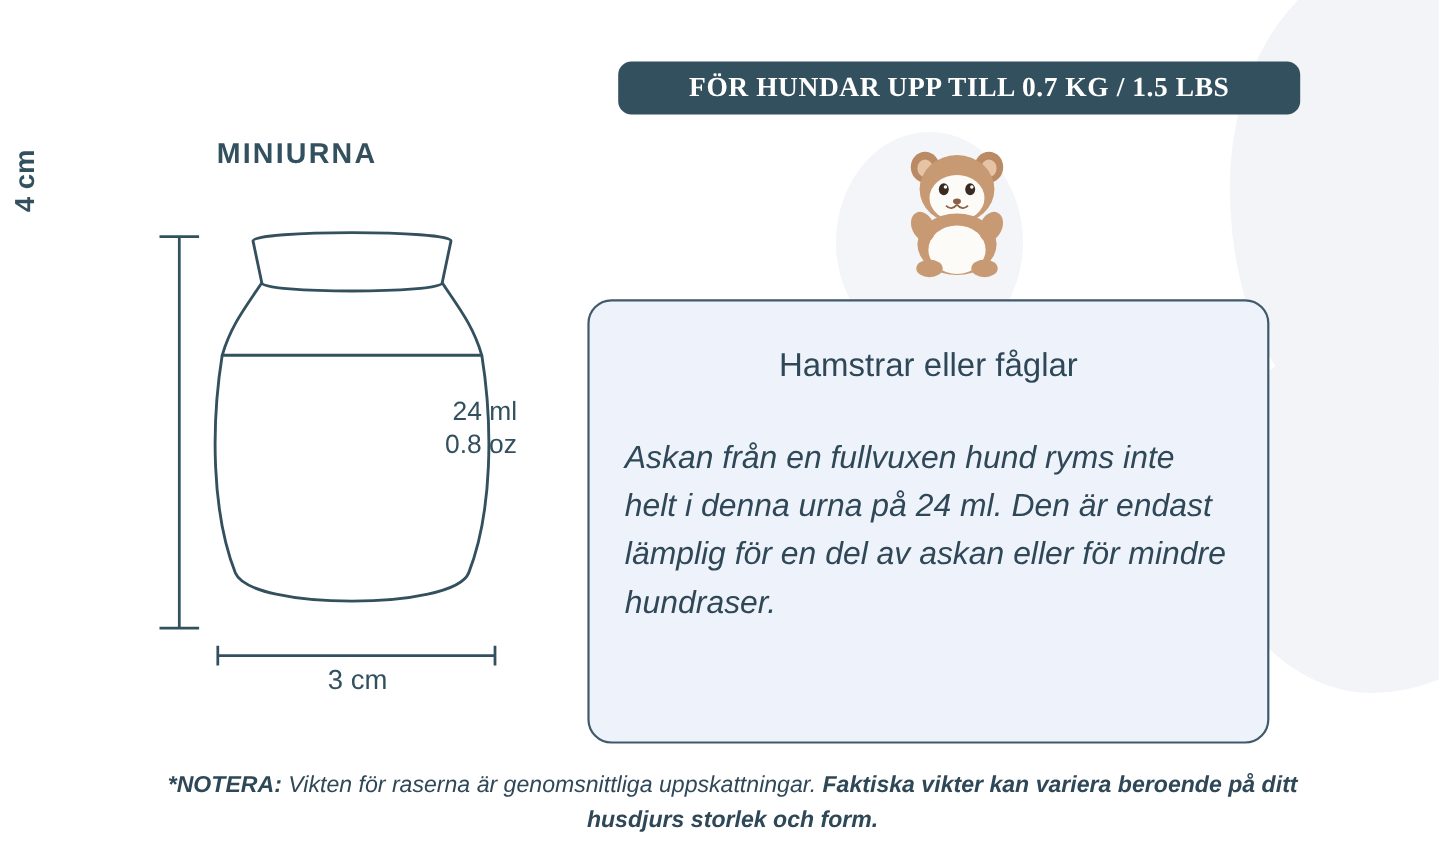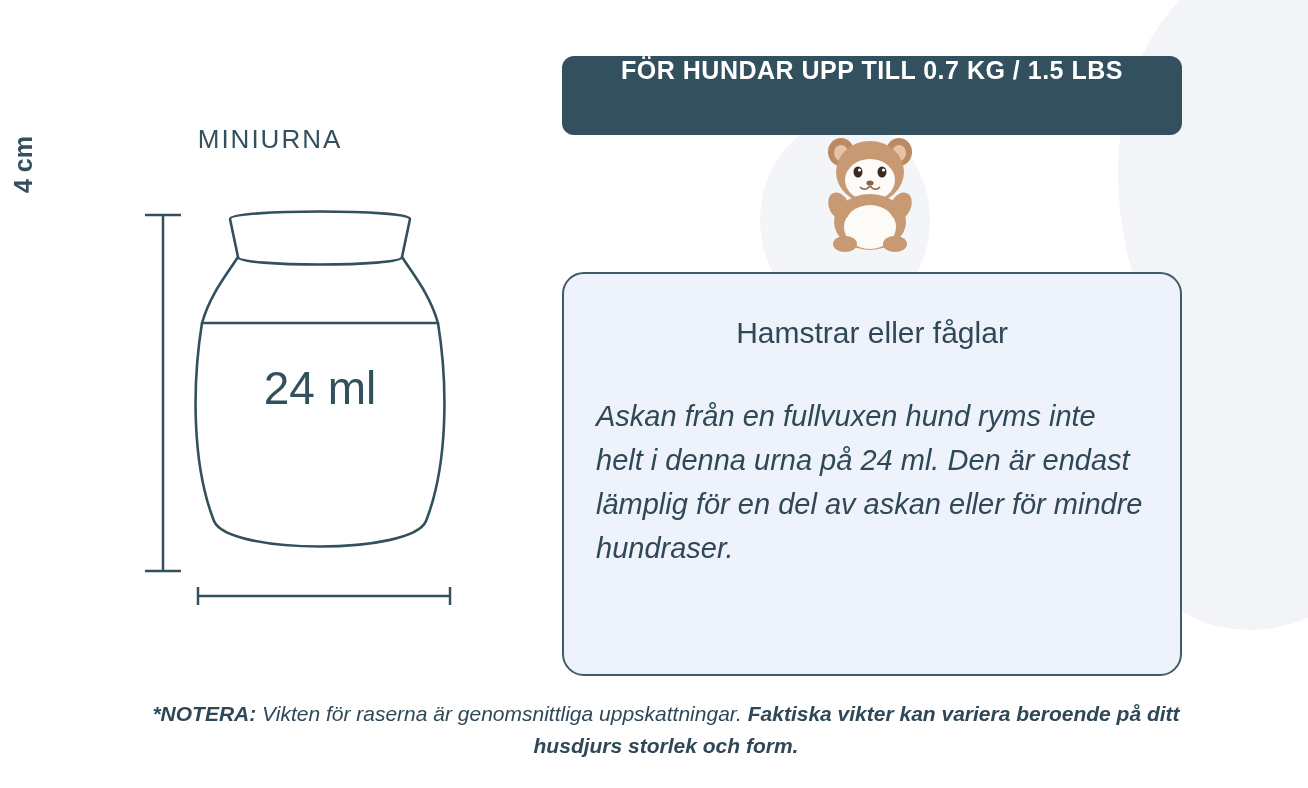--- a/index.html
+++ b/index.html
@@ -60,43 +60,43 @@
     height: 690px;
     z-index: 2;
   }
   .urn-title {
     position: absolute;
     top: 124px;
     left: 0;
     width: 540px;
     text-align: center;
     font-size: 26px;
-    font-weight: 400;
+    font-weight: 700;
     letter-spacing: 2px;
     color: #33505f;
   }
   .urn-wrap {
     position: absolute;
     left: 170px;
     top: 205px;
     width: 310px;
     height: 375px;
   }
   .urn-svg {
     position: absolute;
     left: 0;
     top: 0;
   }
   .urn-volume {
     position: absolute;
     left: 0;
     top: 155px;
     width: 300px;
-    text-align: center;
-    font-size: 46px;
+    text-align: right;
+    font-size: 24px;
     line-height: 1.25;
     font-weight: 400;
     color: #33505f;
   }
   .vert-dim {
     position: absolute;
     left: 140px;
     top: 213px;
     width: 46px;
     height: 360px;
@@ -129,42 +129,44 @@
     font-weight: 400;
     color: #33505f;
   }
 
   
   .badge {
     position: absolute;
     left: 562px;
     top: 56px;
     width: 620px;
-    height: 79px;
+    height: 48px;
     border-radius: 12px;
     background: #33505f;
     color: #ffffff;
     display: flex;
+    align-items: center;
     justify-content: center;
     font-size: 25px;
     font-weight: 700;
     letter-spacing: 0.5px;
     z-index: 3;
+    font-family: Liberation Serif, serif;
   }
   .pet-illustration {
     position: absolute;
     left: 805px;
     top: 130px;
     width: 130px;
     height: 125px;
     z-index: 3;
   }
   .info-card {
     position: absolute;
-    left: 562px;
+    left: 534px;
     top: 272px;
     width: 620px;
     height: 404px;
     border: 2px solid #3f5a6b;
     border-radius: 22px;
     background: #eef2fa;
     z-index: 3;
     box-sizing: border-box;
     padding: 42px 32px 0 32px;
   }
@@ -221,28 +223,30 @@
       <svg class="urn-svg" width="300" height="360" viewBox="0 0 300 360">
 
         <path d="M 60 14 C 60 4, 240 4, 240 14 L 232 52 C 232 62, 68 62, 68 52 Z" fill="none" stroke="#33505f" stroke-width="2.6" stroke-linejoin="round"></path>
 
         <path d="M 68 52 C 55 72, 40 90, 32 118 L 268 118 C 260 90, 245 72, 232 52" fill="none" stroke="#33505f" stroke-width="2.6" stroke-linejoin="round"></path>
 
         <path d="M 32 118 C 22 180, 22 260, 44 316 C 58 350, 242 350, 256 316 C 278 260, 278 180, 268 118" fill="none" stroke="#33505f" stroke-width="2.6" stroke-linejoin="round"></path>
       </svg>
       <div class="urn-volume">
         <div>24 ml</div>
+        <div>0.8 oz</div>
       </div>
     </div>
 
     <svg class="horiz-dim" width="256" height="20" viewBox="0 0 256 20">
       <line x1="2" y1="10" x2="254" y2="10" stroke="#33505f" stroke-width="2.5"></line>
       <line x1="2" y1="1" x2="2" y2="19" stroke="#33505f" stroke-width="2.5"></line>
       <line x1="254" y1="1" x2="254" y2="19" stroke="#33505f" stroke-width="2.5"></line>
     </svg>
+    <div class="horiz-dim-label">3 cm</div>
   </div>
 
   <div class="badge">
     <span>FÖR HUNDAR UPP TILL 0.7 KG / 1.5 LBS</span>
   </div>
 
   <svg class="pet-illustration" width="130" height="125" viewBox="0 0 130 125">
 
     <ellipse cx="36" cy="22" rx="13" ry="14" fill="#b98a63"></ellipse>
     <ellipse cx="94" cy="22" rx="13" ry="14" fill="#b98a63"></ellipse>

